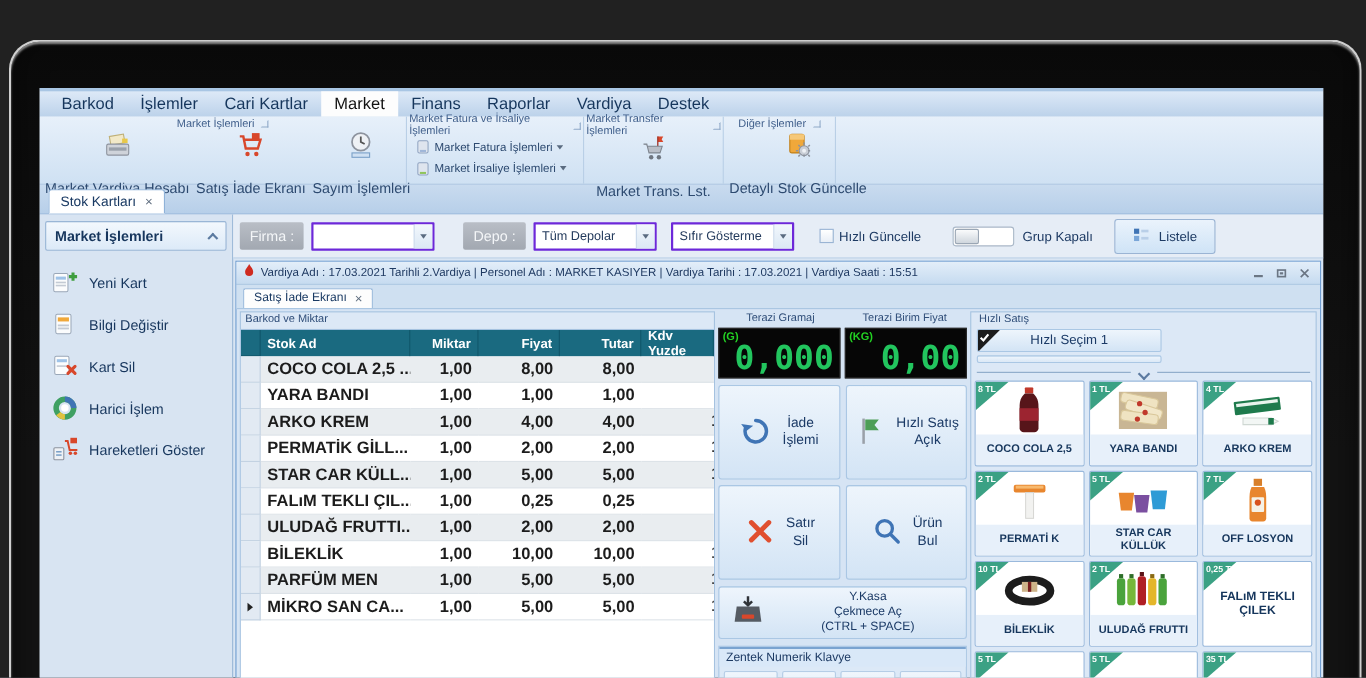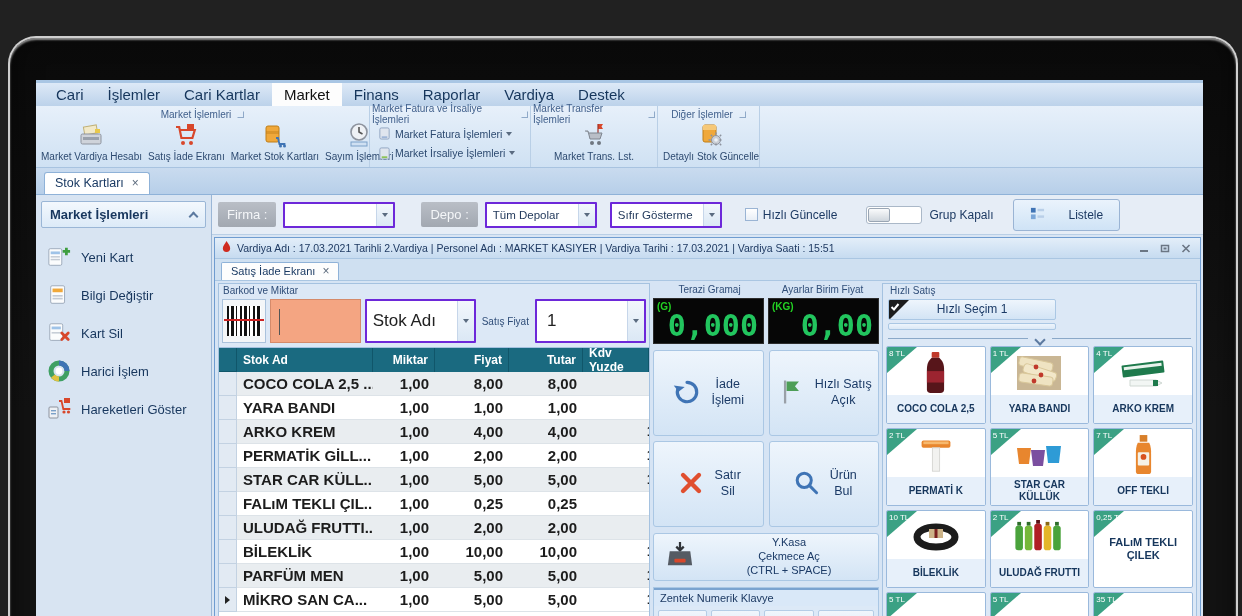--- a/index.html
+++ b/index.html
@@ -19,21 +19,21 @@
   .menu-item.active{background:#fdfdfd;color:#111;}
   
   .ribbon{height:62px;background:linear-gradient(180deg,#e7f0fa,#cfe1f3);border-bottom:1px solid #a8c3e0;display:flex;}
   .rib-group{display:flex;flex-direction:column;border-right:1px solid #b9cfe6;padding:1px 2px;}
   .rib-caption{display:flex;align-items:center;justify-content:center;gap:6px;font-size:10px;color:#41608c;height:14px;}
   .rib-launcher{width:7px;height:7px;border:1px solid #8fa9c8;border-top-color:transparent;border-left-color:transparent;position:relative;}
   .rib-items{flex:1;display:flex;align-items:stretch;justify-content:space-around;}
   .rib-item{display:flex;flex-direction:column;align-items:center;justify-content:flex-start;padding:1px 3px;cursor:default;}
   .rib-icon{width:26px;height:26px;}
   .rib-icon svg{width:100%;height:100%;}
-  .rib-label{font-size:10px;color:#2d4a70;white-space:nowrap;margin-top:3px;text-align:center;}
+  .rib-label{font-size:13px;color:#2d4a70;white-space:nowrap;margin-top:18px;text-align:center;}
   .rib-stack{flex:1;display:flex;flex-direction:column;justify-content:space-evenly;padding:0 6px;}
   .rib-small{display:flex;align-items:center;gap:4px;font-size:10.5px;color:#2d4a70;white-space:nowrap;}
   .rib-small .s-icon{width:13px;height:13px;}
   .rib-small .s-icon svg{width:100%;height:100%;}
   .caret{width:0;height:0;border-left:3.5px solid transparent;border-right:3.5px solid transparent;border-top:4px solid #5a6b80;}
   
   .doc-tabs{height:27px;background:linear-gradient(180deg,#c9dbef,#b7cfe9);border-bottom:1px solid #8fb2d8;display:flex;align-items:flex-end;padding-left:8px;}
   .doc-tab{display:flex;align-items:center;gap:8px;background:#fff;border:1px solid #8fb2d8;border-bottom:none;
     border-radius:3px 3px 0 0;padding:3px 10px 4px 10px;font-size:12.5px;color:#1a3a63;}
   .tab-close{color:#5c6b7d;font-size:12px;line-height:1;cursor:default;}
@@ -51,21 +51,21 @@
   .filterbar{height:40px;background:#e6edf6;border-bottom:1px solid #b9cfe6;display:flex;align-items:center;padding:0 6px;gap:7px;}
   .flt-label{background:linear-gradient(180deg,#b9bec6,#a2a8b1);color:#f4f6f8;font-size:13px;padding:5px 9px;border-radius:2px;}
   .combo{background:#fff;border:2px solid #6d28d9;height:26px;display:flex;align-items:center;border-radius:1px;}
   .combo .c-text{flex:1;font-size:11.5px;color:#233a5c;padding:0 6px;white-space:nowrap;overflow:hidden;}
   .combo .c-btn{width:17px;align-self:stretch;border-left:1px solid #c6d6ea;display:flex;align-items:center;justify-content:center;background:linear-gradient(180deg,#f2f7fc,#dbe8f5);}
   .tri-down{width:0;height:0;border-left:3.5px solid transparent;border-right:3.5px solid transparent;border-top:4px solid #5a6b80;}
   .chk{display:flex;align-items:center;gap:5px;font-size:12px;color:#1d3a63;}
   .chk-box{width:13px;height:13px;border:1px solid #9ab4d4;background:linear-gradient(180deg,#fff,#e8eef6);}
   .toggle{width:56px;height:18px;border:1px solid #aab8c8;border-radius:3px;background:#fff;position:relative;}
   .toggle .thumb{position:absolute;left:1px;top:1px;width:22px;height:14px;border-radius:2px;background:linear-gradient(180deg,#fafbfc,#cfd6dd);border:1px solid #9aa6b4;}
-  .btn-listele{display:flex;align-items:center;gap:24px;background:linear-gradient(180deg,#eaf3fc,#cfe3f6);
+  .btn-listele{display:flex;align-items:center;gap:9px;background:linear-gradient(180deg,#eaf3fc,#cfe3f6);
     border:1px solid #9ab4d4;border-radius:3px;padding:6px 16px;font-size:12px;color:#1d3a63;}
   .btn-listele svg{width:15px;height:15px;}
   
   .inner-window{flex:1;margin:2px 2px 0 2px;border:1px solid #6f9cd0;background:#d6e4f4;display:flex;flex-direction:column;min-height:0;}
   .win-title{height:21px;background:linear-gradient(180deg,#e3eef9,#c6dbf0);display:flex;align-items:center;padding:0 6px;gap:5px;border-bottom:1px solid #aac6e2;}
   .win-title .t-text{flex:1;font-size:10.5px;color:#1f3a62;white-space:nowrap;overflow:hidden;}
   .win-ctrl{width:16px;height:13px;display:flex;align-items:center;justify-content:center;}
   .win-ctrl svg{width:12px;height:11px;}
   .win-tabs{height:22px;background:#cfe0f1;border-bottom:1px solid #aac6e2;display:flex;align-items:flex-end;padding-left:6px;}
   .win-tab{display:flex;align-items:center;gap:7px;background:#fdfdfd;border:1px solid #8fb2d8;border-bottom:none;border-radius:2px 2px 0 0;
@@ -133,35 +133,35 @@
     display:flex;align-items:center;justify-content:center;font-size:12px;color:#1b3a66;margin:2px 0 0 2px;overflow:hidden;}
   .qs-corner{position:absolute;left:0;top:0;width:0;height:0;border-top:20px solid #1c1c1c;border-right:20px solid transparent;}
   .qs-check{position:absolute;left:1px;top:1px;width:10px;height:10px;}
   .qs-empty{width:168px;height:10px;background:linear-gradient(180deg,#eef5fc,#dbe8f6);border:1px solid #aac7e4;border-radius:2px;margin:3px 0 0 2px;}
   .divider{display:flex;align-items:center;margin:6px 2px;}
   .divider .line{flex:1;height:1px;background:#8aa8c8;}
   .chev-dn{width:8px;height:8px;border-right:2px solid #5c7aa0;border-bottom:2px solid #5c7aa0;transform:rotate(45deg);margin:0 8px -4px 8px;}
   .prod-grid{display:grid;grid-template-columns:repeat(3,1fr);gap:4px;}
   .card{position:relative;height:78px;background:#fff;border:1px solid #9ab9dc;border-radius:2px;overflow:hidden;display:flex;flex-direction:column;}
   .ribbon-tag{position:absolute;left:0;top:0;width:0;height:0;border-top:26px solid #3ba184;border-right:30px solid transparent;}
-  .ribbon-price{position:absolute;left:2px;top:2px;font-size:8px;font-weight:normal;color:#fff;z-index:2;}
+  .ribbon-price{position:absolute;left:2px;top:2px;font-size:8px;font-weight:bold;color:#fff;z-index:2;}
   .card-img{flex:1;display:flex;align-items:center;justify-content:center;padding-top:4px;}
   .card-name{background:#e7f0fa;font-size:10px;font-weight:bold;color:#16365c;text-align:center;line-height:1.15;padding:2px 2px 3px 2px;min-height:28px;
     display:flex;align-items:center;justify-content:center;}
   .card.noimg .card-name{background:transparent;flex:1;font-size:11px;}
 </style>
 </head>
 <body>
 
 <div class="stage">
  <div class="device">
   <div class="screen">
 
     <div class="menubar" id="menu-bar">
-          <div class="menu-item">Cari</div>
+          <div class="menu-item">Barkod</div>
           <div class="menu-item">İşlemler</div>
           <div class="menu-item">Cari Kartlar</div>
           <div class="menu-item active">Market</div>
           <div class="menu-item">Finans</div>
           <div class="menu-item">Raporlar</div>
           <div class="menu-item">Vardiya</div>
           <div class="menu-item">Destek</div>
         </div>
     <div class="ribbon" id="ribbon">
           <div class="rib-group" style="width: 334px;">
@@ -180,30 +180,20 @@
                 <span class="rib-label">Market Vardiya Hesabı</span>
               </div>
               <div class="rib-item">
                 <span class="rib-icon"><svg viewBox="0 0 26 26">
                     <rect x="14" y="2" width="7" height="6" fill="#d8472b"></rect>
                     <path d="M3 5h3.2l2.2 11h11l2.4-8H7.4" fill="none" stroke="#d8472b" stroke-width="2.2"></path>
                     <circle cx="10" cy="21" r="2" fill="#d8472b"></circle>
                     <circle cx="18" cy="21" r="2" fill="#d8472b"></circle>
                   </svg></span>
                 <span class="rib-label">Satış İade Ekranı</span>
-              </div>
-              <div class="rib-item">
-                <span class="rib-icon"><svg viewBox="0 0 26 26">
-                    <rect x="4" y="4" width="13" height="16" rx="2" fill="#f0a83a" stroke="#c07f18"></rect>
-                    <rect x="4" y="9" width="13" height="3" fill="#c07f18" opacity=".45"></rect>
-                    <path d="M14 16h2l1.4 6h6" fill="none" stroke="#3f74b5" stroke-width="1.8"></path>
-                    <circle cx="18.5" cy="24" r="1.5" fill="#3f74b5"></circle>
-                    <circle cx="22.5" cy="24" r="1.5" fill="#3f74b5"></circle>
-                  </svg></span>
-                <span class="rib-label">Market Stok Kartları</span>
               </div>
               <div class="rib-item">
                 <span class="rib-icon"><svg viewBox="0 0 26 26">
                     <circle cx="13" cy="10" r="8" fill="#eef1f5" stroke="#8d939e" stroke-width="1.6"></circle>
                     <path d="M13 5v5l3.5 2" fill="none" stroke="#555" stroke-width="1.6"></path>
                     <rect x="5" y="20" width="16" height="4" fill="#cfe0f2" stroke="#7aa0c8"></rect>
                   </svg></span>
                 <span class="rib-label">Sayım İşlemleri</span>
               </div>
             </div>
@@ -410,41 +400,20 @@
             <div class="win-tab">
               <span>Satış İade Ekranı</span>
               <span class="tab-close">×</span>
             </div>
           </div>
 
           <div class="win-body">
 
             <div class="col-left">
               <div class="caption">Barkod ve Miktar</div>
-              <div class="bar-row">
-                <div class="barcode-btn">
-                  <span class="barcode-glyph"></span>
-                </div>
-                <div class="scan-input">
-                      <span class="cursor"></span>
-                    </div>
-                <div class="combo stok-combo">
-                  <span class="c-text">Stok Adı</span>
-                  <span class="c-btn">
-                        <span class="tri-down"></span>
-                      </span>
-                </div>
-                <span class="fiyat-label">Satış Fiyat</span>
-                <div class="combo fiyat-combo">
-                  <span class="c-text">1</span>
-                  <span class="c-btn">
-                        <span class="tri-down"></span>
-                      </span>
-                </div>
-              </div>
               <div class="grid">
                 <div class="thead" id="table-head">
                       <span class="ind"></span>
                       <span class="th c-stok">Stok Ad</span>
                       <span class="th c-mik">Miktar</span>
                       <span class="th c-fiy">Fiyat</span>
                       <span class="th c-tut">Tutar</span>
                       <span class="th c-kdv">Kdv Yuzde</span>
                     </div>
                 <div id="table-body">
@@ -542,21 +511,21 @@
                           <span class="sliver">1</span>
                         </span>
                       </div>
                     </div>
               </div>
             </div>
 
             <div class="col-mid">
               <div class="terazi-caps">
                 <span class="caption">Terazi Gramaj</span>
-                <span class="caption">Ayarlar Birim Fiyat</span>
+                <span class="caption">Terazi Birim Fiyat</span>
               </div>
               <div class="displays">
                 <div class="lcd">
                   <span class="unit">(G)</span>
                   <span class="val">0,000</span>
                 </div>
                 <div class="lcd">
                   <span class="unit">(KG)</span>
                   <span class="val">0,00</span>
                 </div>
@@ -700,21 +669,21 @@
                       <span class="ribbon-tag"></span>
                       <span class="ribbon-price">7 TL</span>
                       <div class="card-img">
                         <svg viewBox="0 0 20 42" width="19" height="40">
                           <rect x="6" y="0" width="8" height="7" fill="#d87f2a"></rect>
                           <path d="M4 8h12c2 4 2 8 2 12v18a3 3 0 0 1-3 3H5a3 3 0 0 1-3-3V20c0-4 0-8 2-12z" fill="#e8862e"></path>
                           <rect x="4" y="18" width="12" height="14" rx="1" fill="#f5f1e6"></rect>
                           <circle cx="10" cy="23" r="3" fill="#d8521e"></circle>
                         </svg>
                       </div>
-                      <div class="card-name">OFF TEKLI</div>
+                      <div class="card-name">OFF LOSYON</div>
                     </div>
                     <div class="card">
                       <span class="ribbon-tag"></span>
                       <span class="ribbon-price">10 TL</span>
                       <div class="card-img">
                         <svg viewBox="0 0 48 30" width="48" height="30">
                           <ellipse cx="24" cy="15" rx="19" ry="10" fill="none" stroke="#1c1c1c" stroke-width="7"></ellipse>
                           <rect x="17" y="7" width="14" height="9" fill="#cdb489"></rect>
                           <rect x="22.5" y="7" width="3" height="9" fill="#7a2020"></rect>
                         </svg>

